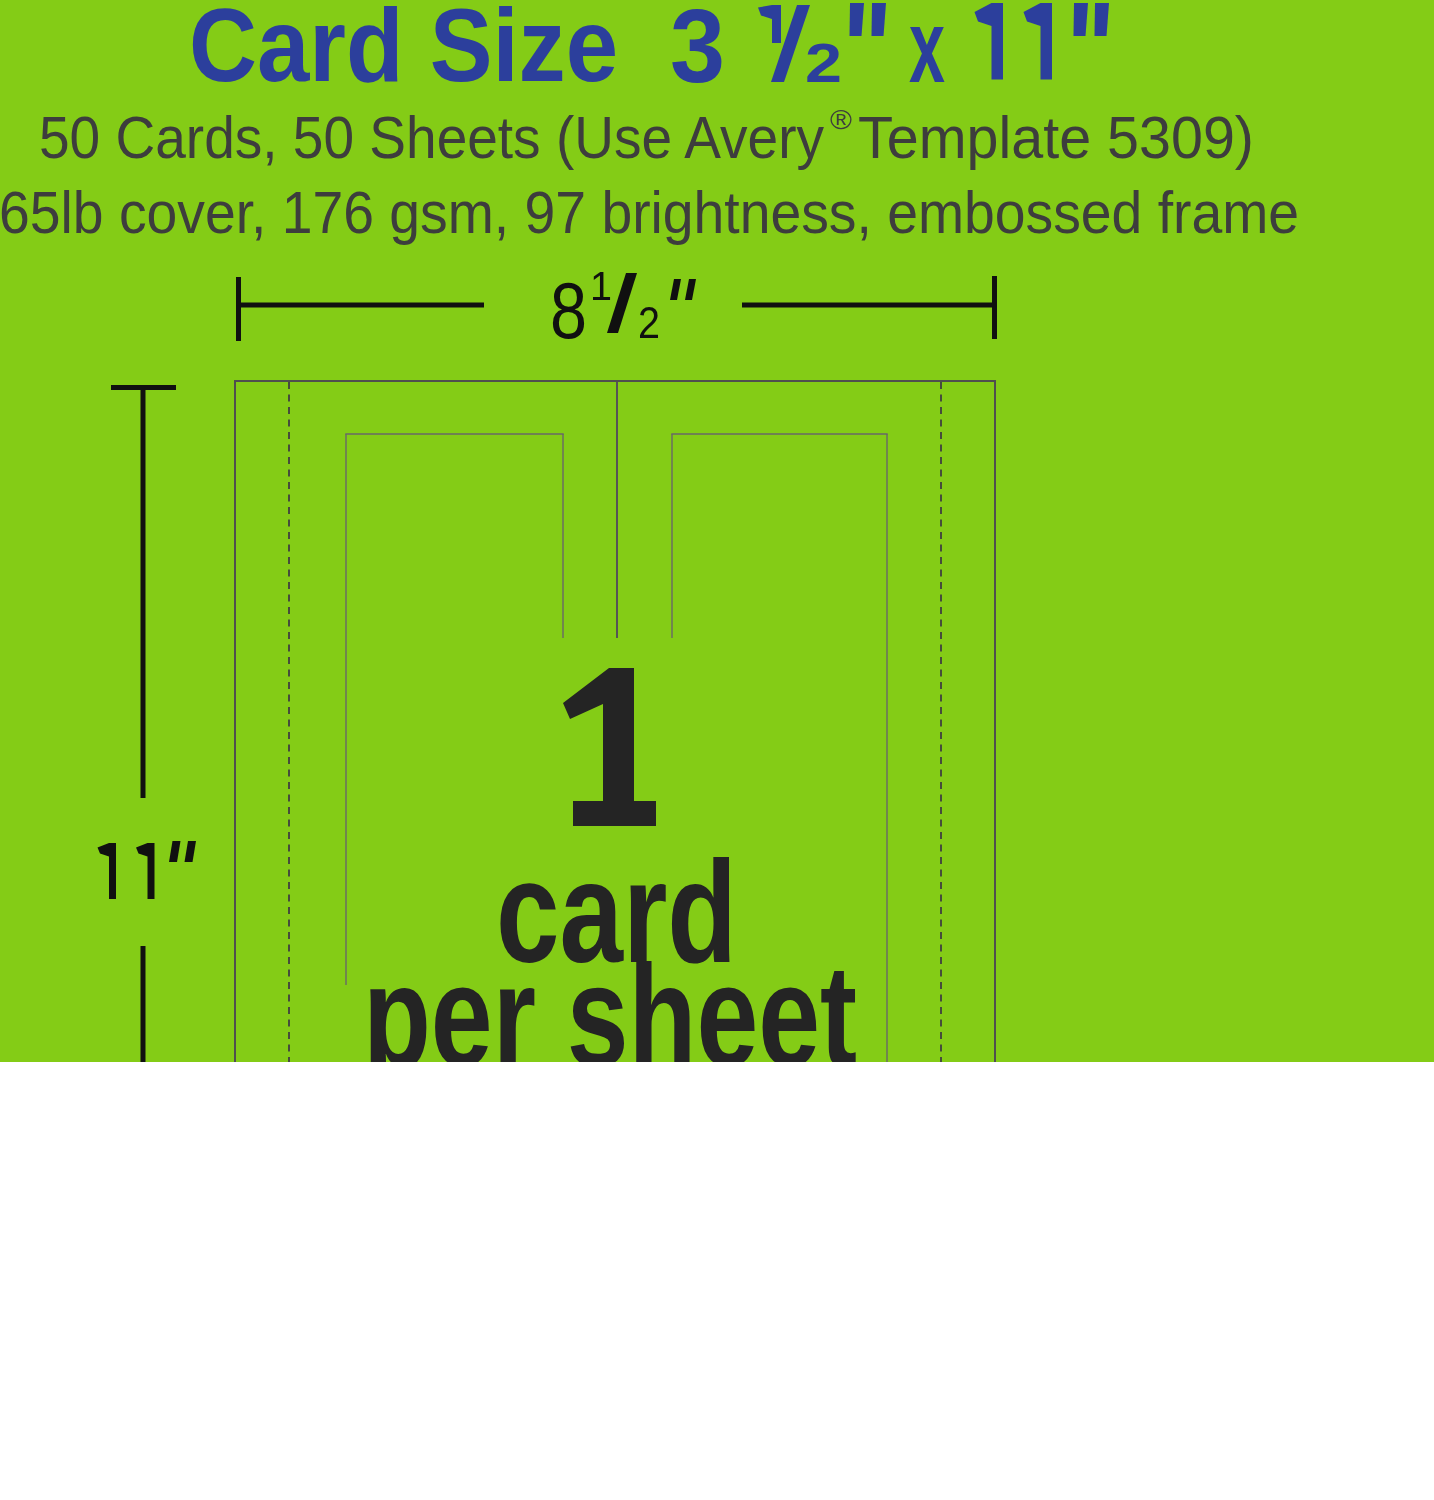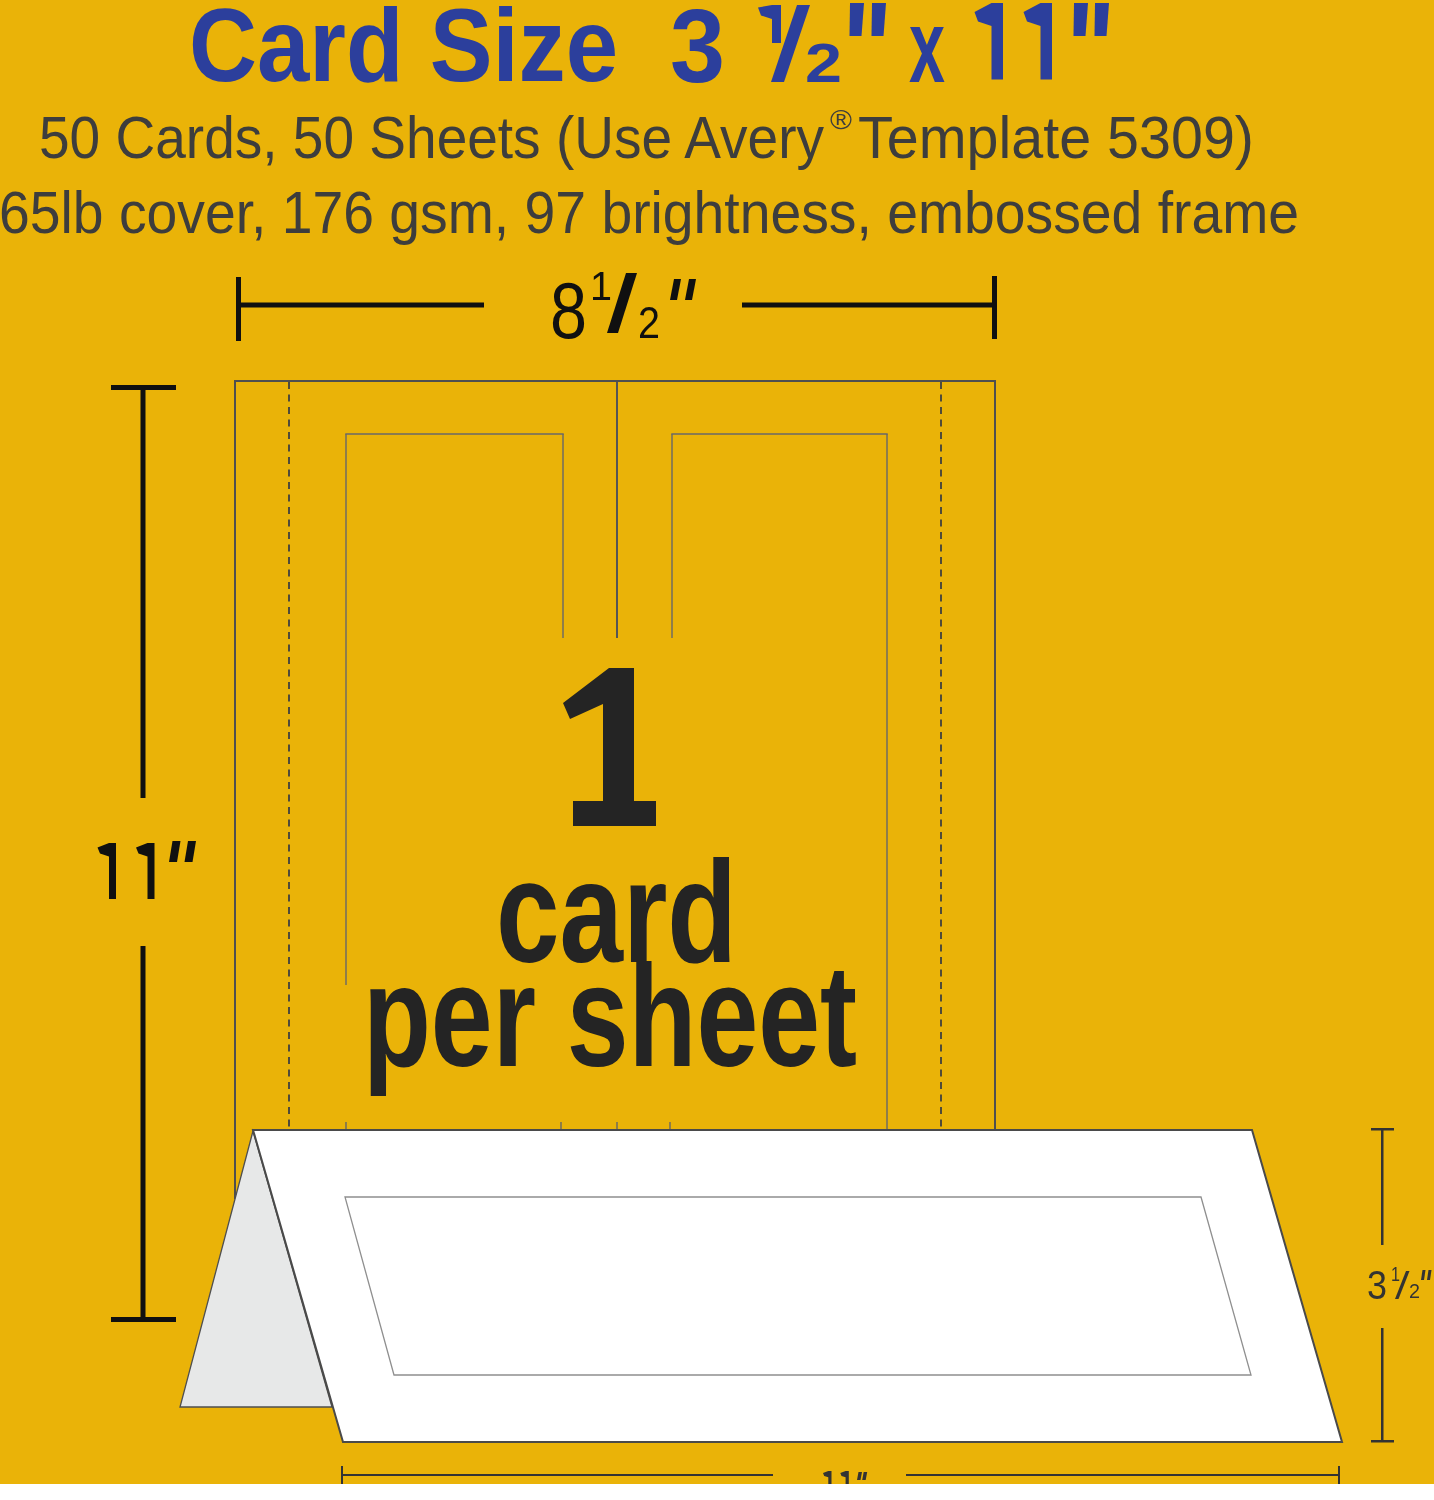--- a/index.html
+++ b/index.html
@@ -1,16 +1,16 @@
 <!DOCTYPE html>
 <html><head>
 <meta charset="utf-8">
 <style>
   html,body{margin:0;padding:0;background:#fff;}
-  #page{position:relative;width:1434px;height:1484px;background:#eab308;overflow:hidden;
+  #page{position:relative;width:1434px;height:1062px;background:#84cc16;overflow:hidden;
         font-family:"Liberation Sans",sans-serif;}
   svg{position:absolute;left:0;top:0;}
   text{font-family:"Liberation Sans",sans-serif;}
 </style>
 </head>
 <body>
 <div id="page">
 <svg width="1434" height="1500" viewBox="0 0 1434 1500">
 
   <g fill="#2c3f9c" font-weight="700">

